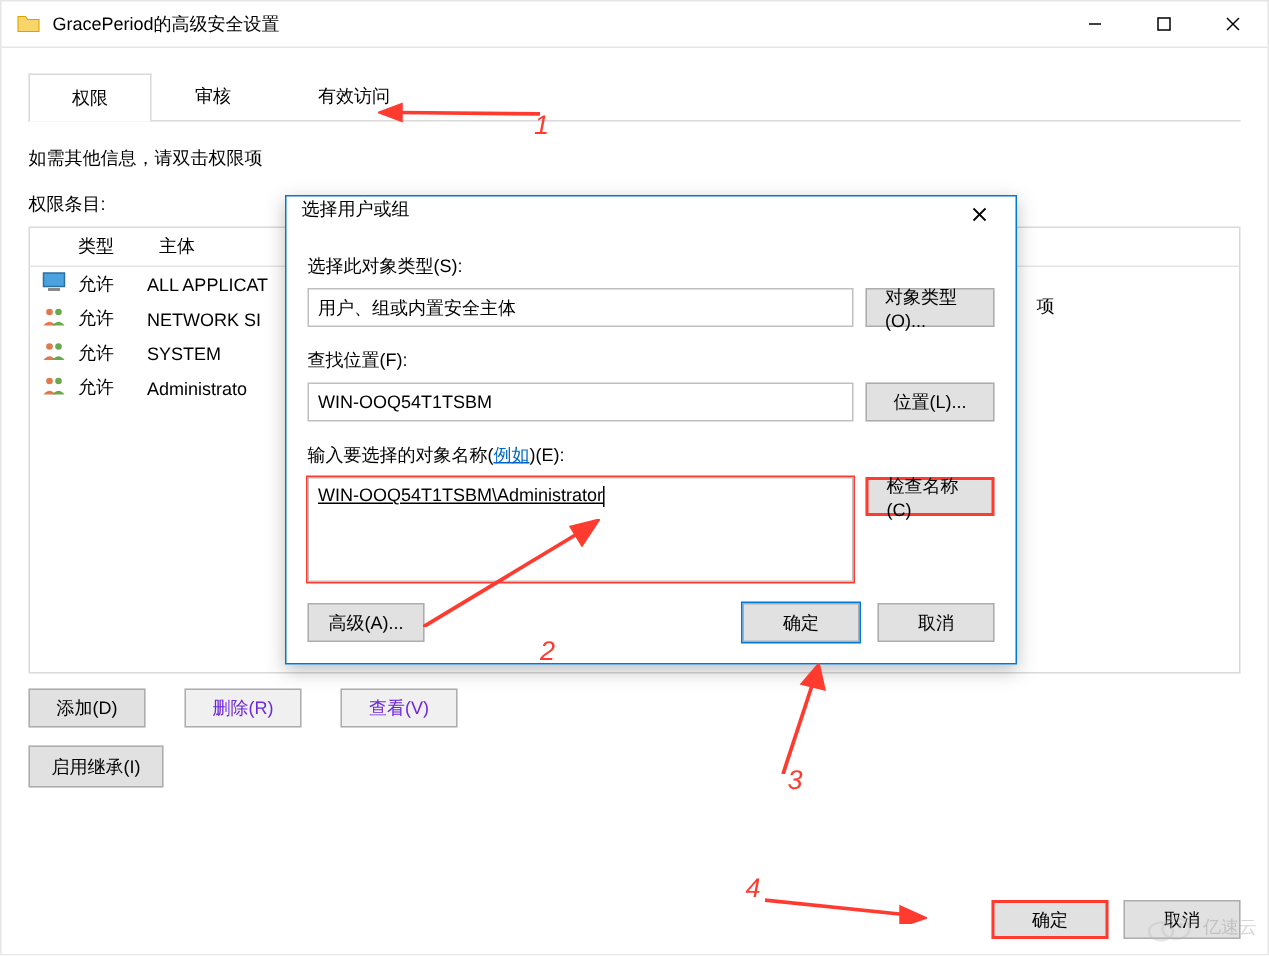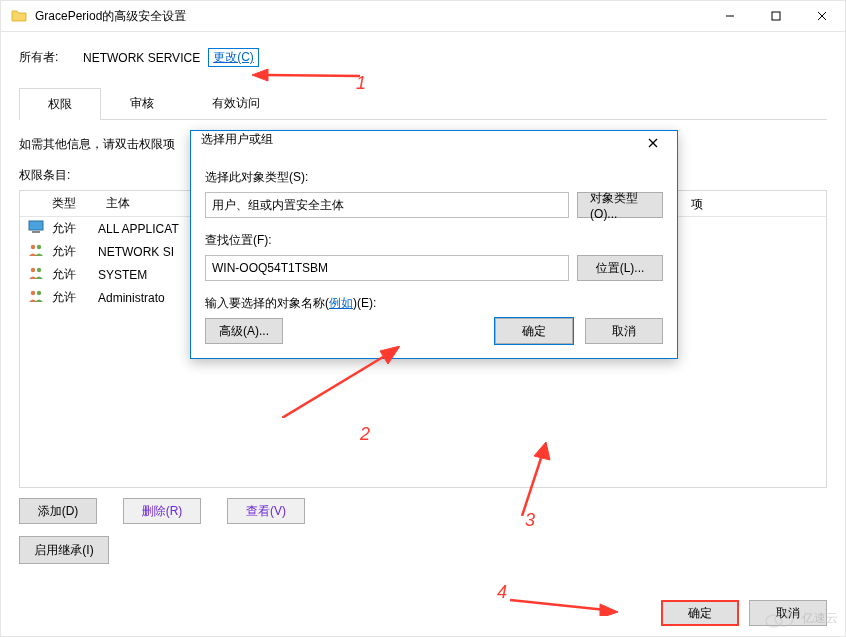--- a/index.html
+++ b/index.html
@@ -109,25 +109,20 @@
         <svg width="10" height="10" viewBox="0 0 10 10">
             <line x1="1" y1="1" x2="9" y2="9" stroke="#000" stroke-width="1"></line>
             <line x1="9" y1="1" x2="1" y2="9" stroke="#000" stroke-width="1"></line>
           </svg>
       </div>
     </div>
   </div>
 
   <div class="content">
 
-    <div class="owner-row">
-      <span class="lbl">所有者:</span>
-      <span class="val">NETWORK SERVICE</span>
-      <a href="#" class="change-link">更改(C)</a>
-    </div>
 
     <div class="tabs">
       <div class="tab active">权限</div>
       <div class="tab">审核</div>
       <div class="tab">有效访问</div>
     </div>
 
     <div class="hint-text">如需其他信息，请双击权限项</div>
     <div class="section-label">权限条目:</div>
 
@@ -222,20 +217,26 @@
 
     <div class="field-label">查找位置(F):</div>
     <div class="field-row">
       <div class="text-field ro">WIN-OOQ54T1TSBM</div>
       <div class="dlg-btn">位置(L)...</div>
     </div>
 
     <div class="field-label">
       <span>输入要选择的对象名称(</span><a href="#" class="link-blue">例如</a><span>)(E):</span>
     </div>
+    <div class="field-row" style="align-items:flex-start">
+      <div class="obj-name-box red-outline">
+        <span class="obj-text">WIN-OOQ54T1TSBM\Administrator</span><span class="cursor-mark"></span>
+      </div>
+      <div class="dlg-btn check-btn">检查名称(C)</div>
+    </div>
 
     <div class="dlg-footer">
       <div class="dlg-btn">高级(A)...</div>
       <div class="right-btns">
         <div class="dlg-btn primary">确定</div>
         <div class="dlg-btn">取消</div>
       </div>
     </div>
   </div>
 </div>

